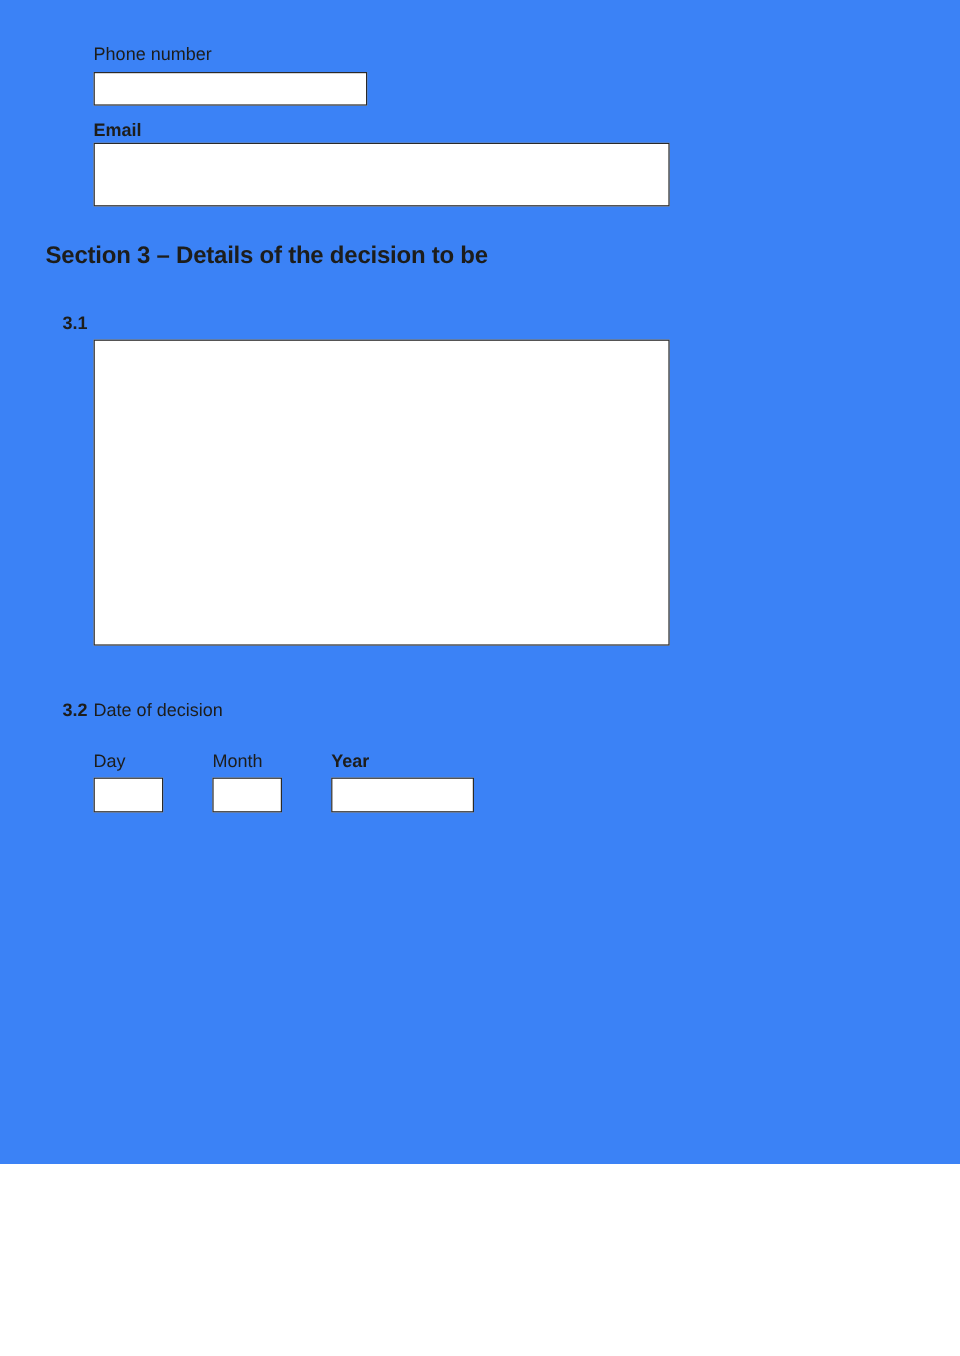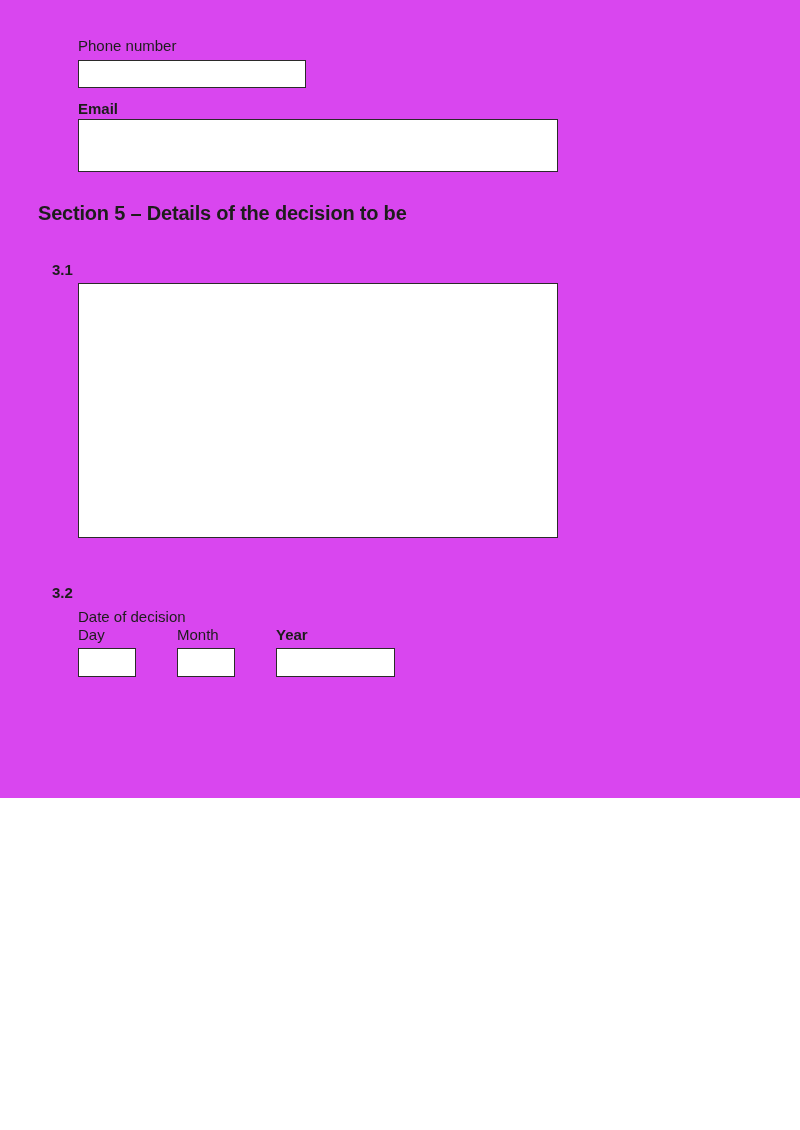--- a/index.html
+++ b/index.html
@@ -3,22 +3,22 @@
 <meta charset="utf-8">
 <style>
   html, body {
     margin: 0;
     padding: 0;
     background: #ffffff;
   }
   .page {
     position: relative;
     width: 800px;
-    height: 798px;
-    background: #d946ef;
+    height: 970px;
+    background: #3b82f6;
     font-family: "Liberation Sans", sans-serif;
     color: #1d1d1b;
     overflow: hidden;
   }
   .label {
     position: absolute;
     font-size: 15px;
     line-height: 17px;
     color: #1d1d1b;
     white-space: nowrap;
@@ -97,29 +97,29 @@
 
 <div class="page">
 
   <div class="label" style="left:78px; top:37px;">Phone number</div>
   <input class="field" style="left: 78px; top: 60px; width: 228px; height: 28px;" value="">
 
   <div class="label" style="left:78px; top:100px;font-weight:bold;">Email</div>
   <textarea class="field" style="left: 78px; top: 119px; width: 480px; height: 53px;"></textarea>
 
   <div class="heading">
-    <div>Section 5 – Details of the decision to be</div>
+    <div>Section 3 – Details of the decision to be</div>
   </div>
 
   <div class="qnum" style="top:261px;">3.1</div>
   <textarea class="field" style="left: 78px; top: 283px; width: 480px; height: 255px;"></textarea>
 
 
   <div class="qnum" style="top:584px;">3.2</div>
-  <div class="qtext" style="top:584px;margin-top:24px;">Date of decision</div>
+  <div class="qtext" style="top:584px;">Date of decision</div>
 
   <div class="label" style="left:78px; top:626px;">Day</div>
   <div class="label" style="left:177px; top:626px;">Month</div>
   <div class="label" style="left:276px; top:626px;font-weight:bold;">Year</div>
 
   <input class="field" style="left: 78px; top: 648px; width: 58px; height: 29px;" value="">
   <input class="field" style="left: 177px; top: 648px; width: 58px; height: 29px;" value="">
   <input class="field" style="left: 276px; top: 648px; width: 119px; height: 29px;" value="">
 
   <div class="footer-rule"></div>

